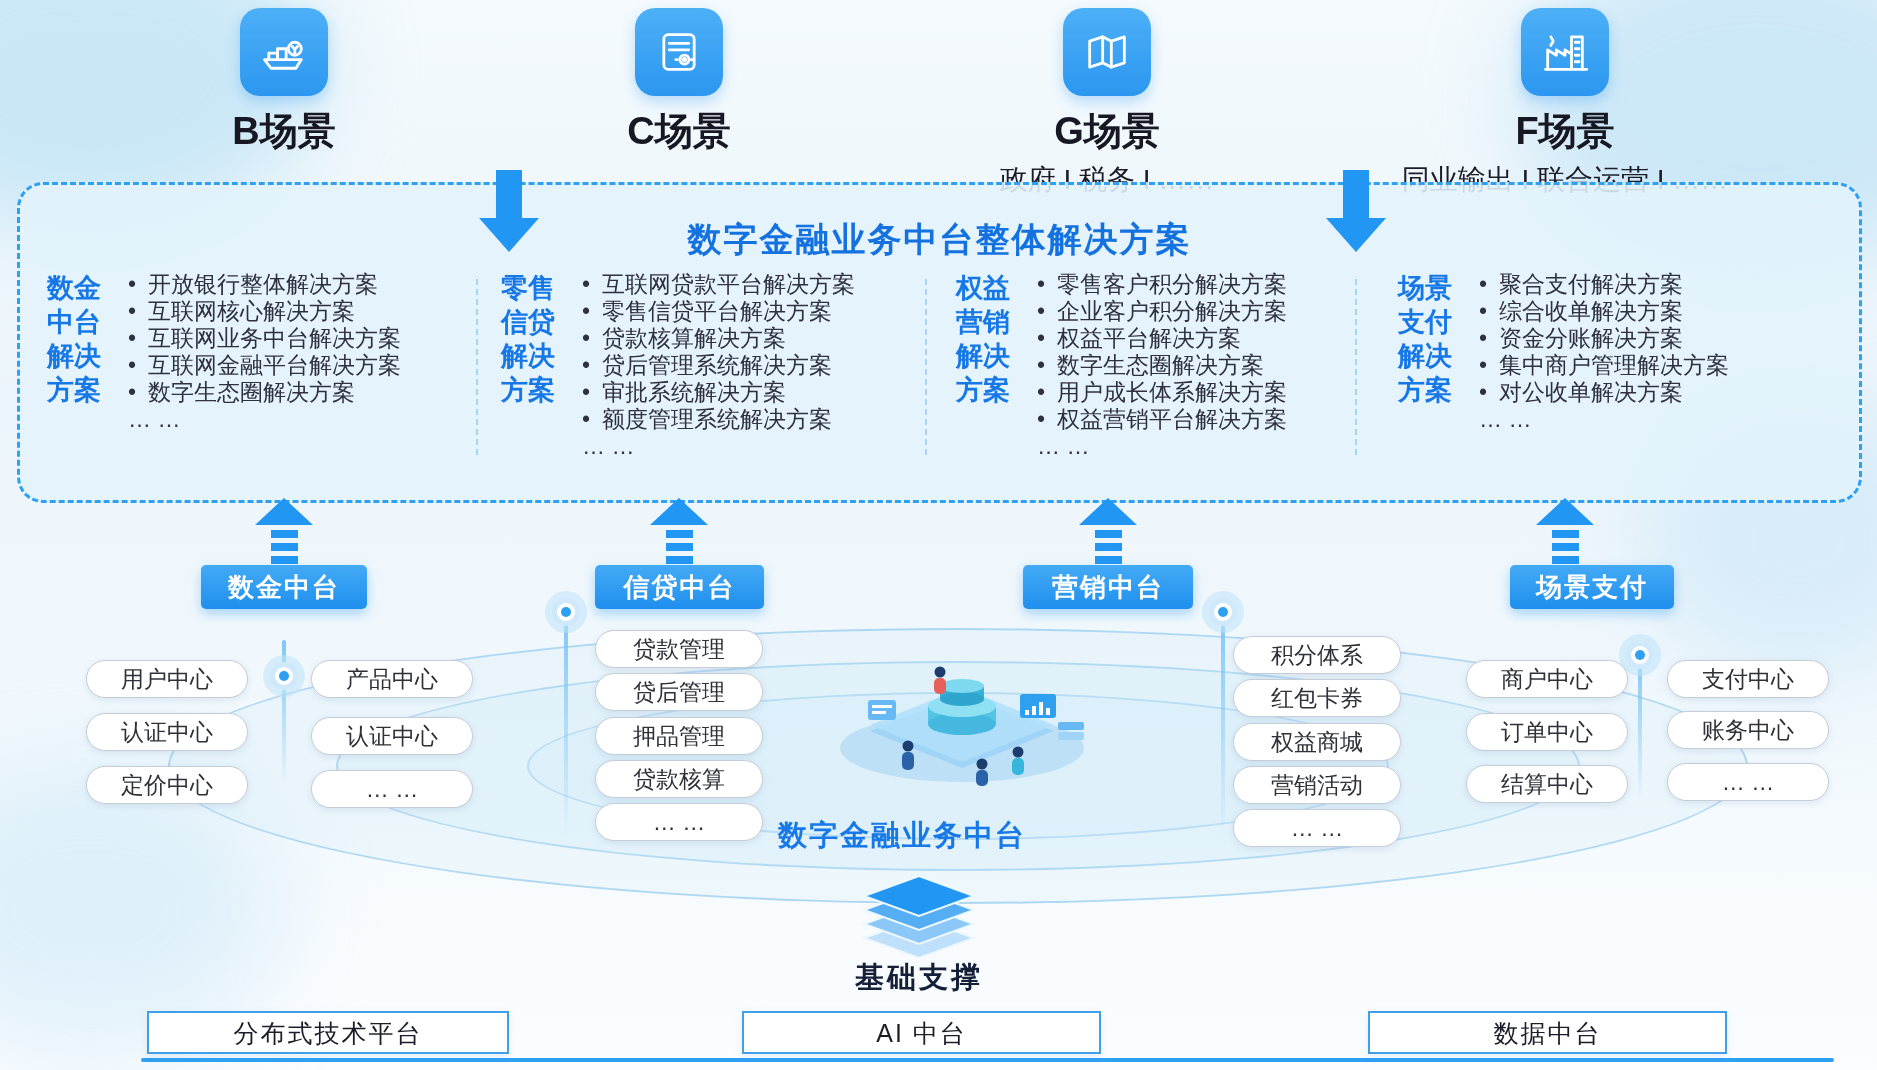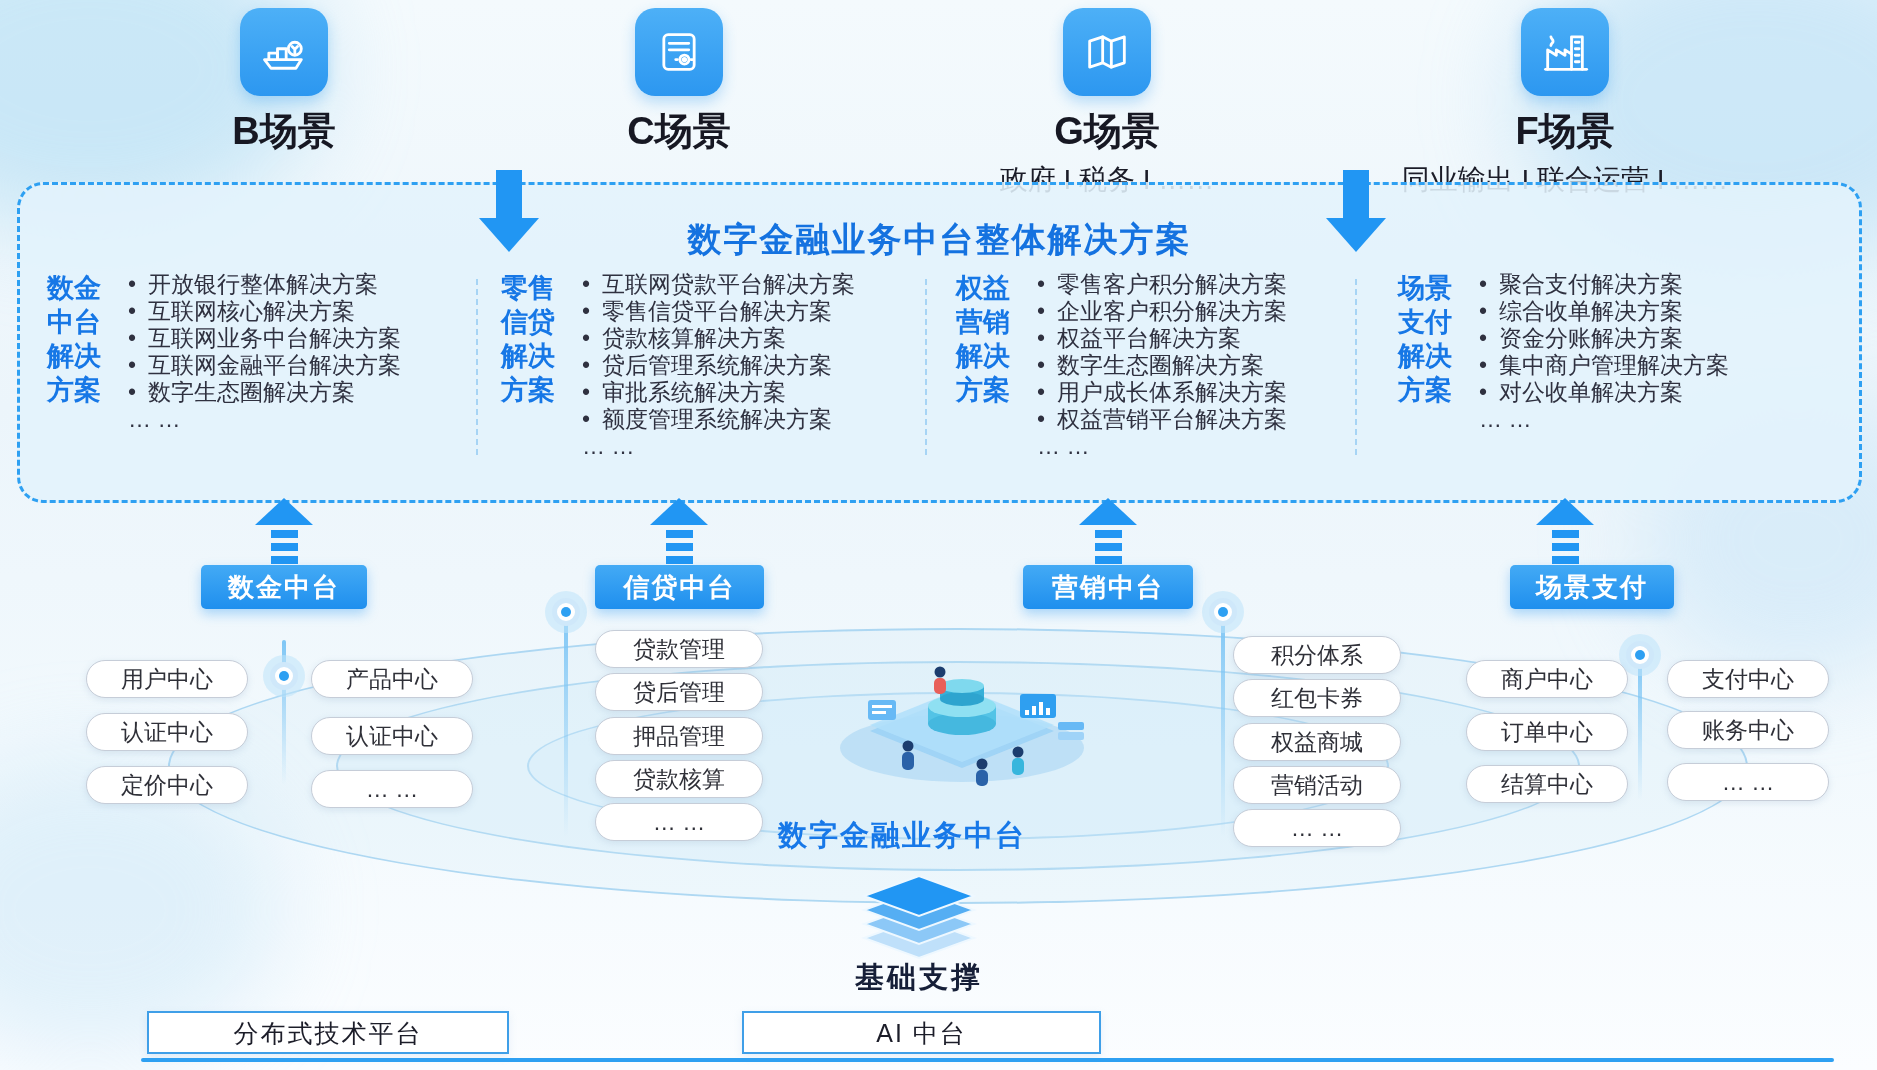--- a/index.html
+++ b/index.html
@@ -346,15 +346,16 @@
       <polygon points="65,42 120,62 65,82 10,62" fill="#bfe0fa" stroke="#eef8ff" stroke-width="2"></polygon>
       <polygon points="65,28 120,48 65,68 10,48" fill="#8cc8f7" stroke="#eef8ff" stroke-width="2"></polygon>
       <polygon points="65,14 120,34 65,54 10,34" fill="#55aef3" stroke="#eef8ff" stroke-width="2"></polygon>
       <polygon points="65,0 120,20 65,40 10,20" fill="#2196f3" stroke="#eef8ff" stroke-width="2"></polygon>
     </svg>
   </div>
   <div class="foundation-label">基础支撑</div>
 
   <div class="bottom-box" style="left:147px;width:362px">分布式技术平台</div>
   <div class="bottom-box" style="left:742px;width:359px">AI 中台</div>
+  <div class="bottom-box" style="left:1368px;width:359px">数据中台</div>
 
   <div class="bottom-line"></div>
 </div>
 
 </body></html>

